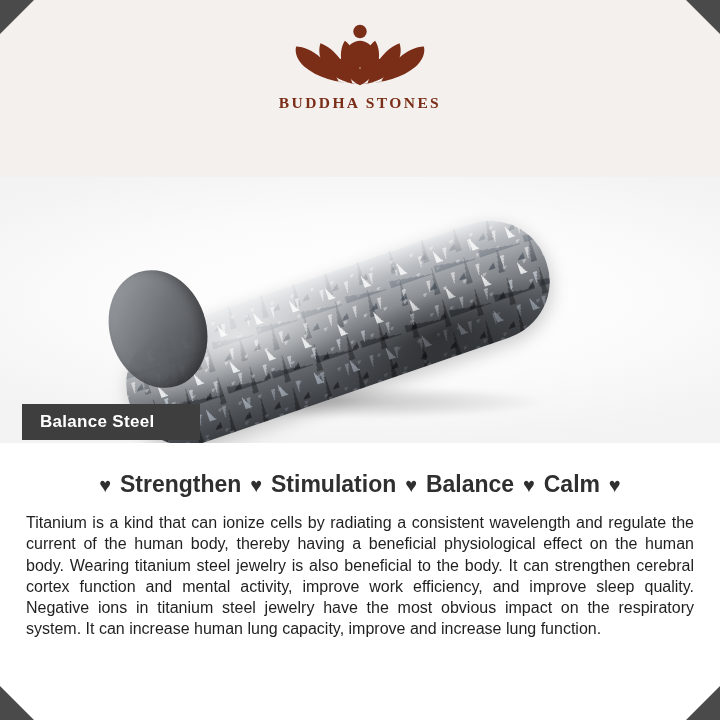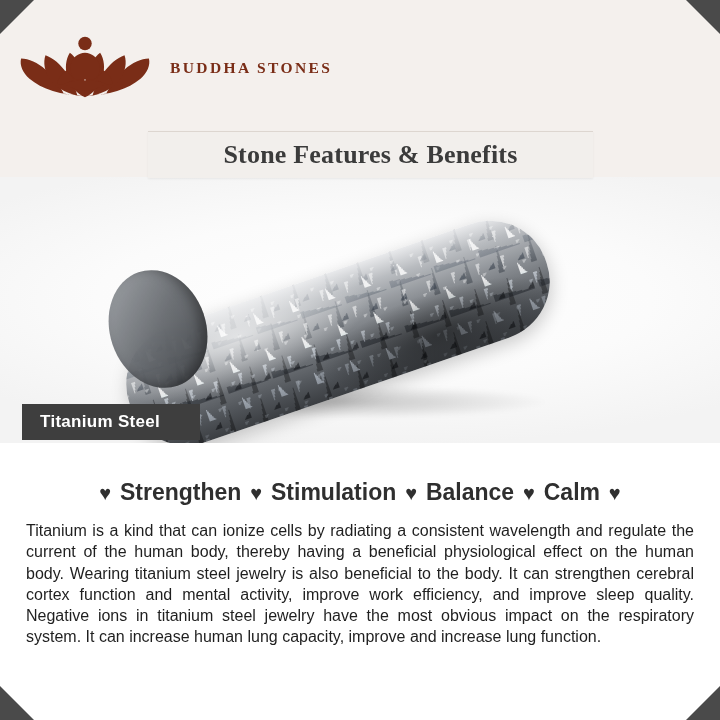--- a/index.html
+++ b/index.html
@@ -48,20 +48,21 @@
     border-bottom: 34px solid #4a4a4a;
     border-left: 34px solid transparent;
   }
 
   
   .header {
     position: relative;
     height: 116px;
     background: #f4f0ed;
     display: flex;
+    flex-direction: column;
     align-items: center;
     justify-content: flex-start;
     padding-top: 18px;
     box-sizing: border-box;
   }
   .logo-mark {
     width: 170px;
     height: 74px;
     display: block;
   }
@@ -208,21 +209,20 @@
     box-sizing: border-box;
   }
   .keywords {
     text-align: center;
     font-size: 23.5px;
     font-weight: bold;
     color: #2f2f2f;
     font-family: "Liberation Serif", serif;
     margin-bottom: 14px;
     white-space: nowrap;
-    margin-top: 8px;
   }
   .kw-heart {
     color: #2f2f2f;
     font-size: 20px;
     padding: 0 3px;
   }
   .kw-word {
     font-family: "Liberation Sans", sans-serif;
     font-weight: bold;
     font-size: 23px;
@@ -260,33 +260,30 @@
         <circle cx="100" cy="16" r="8"></circle>
         <path d="M100 27 C92 27 85 33 83 41 C81 48 84 55 89 59 L111 59 C116 55 119 48 117 41 C115 33 108 27 100 27 Z"></path>
         <path d="M78 48 C72 52 68 58 67 64 C72 66 80 64 87 59 Z"></path>
         <path d="M122 48 C128 52 132 58 133 64 C128 66 120 64 113 59 Z"></path>
         <path d="M76 64 C84 70 92 72 100 72 C108 72 116 70 124 64 C120 61 110 60 100 60 C90 60 80 61 76 64 Z"></path>
       </g>
     </svg>
     <div class="brand-name">BUDDHA STONES</div>
   </div>
 
-  <div class="title-banner">
-    <span class="title-text">Stone Features &amp; Benefits</span>
-  </div>
 
   <div class="hero">
     <div class="hero-inner"></div>
     <div class="hero-shadow"></div>
     <div class="rod"></div>
     <div class="rod-cap"></div>
   </div>
 
   <div class="name-tag">
-    <span class="tag-text">Titanium Steel</span>
+    <span class="tag-text">Balance Steel</span>
   </div>
 
   <div class="body-panel">
     <div class="keywords">
       <span class="kw-heart">♥</span>
       <span class="kw-word">Strengthen</span>
       <span class="kw-heart">♥</span>
       <span class="kw-word">Stimulation</span>
       <span class="kw-heart">♥</span>
       <span class="kw-word">Balance</span>

